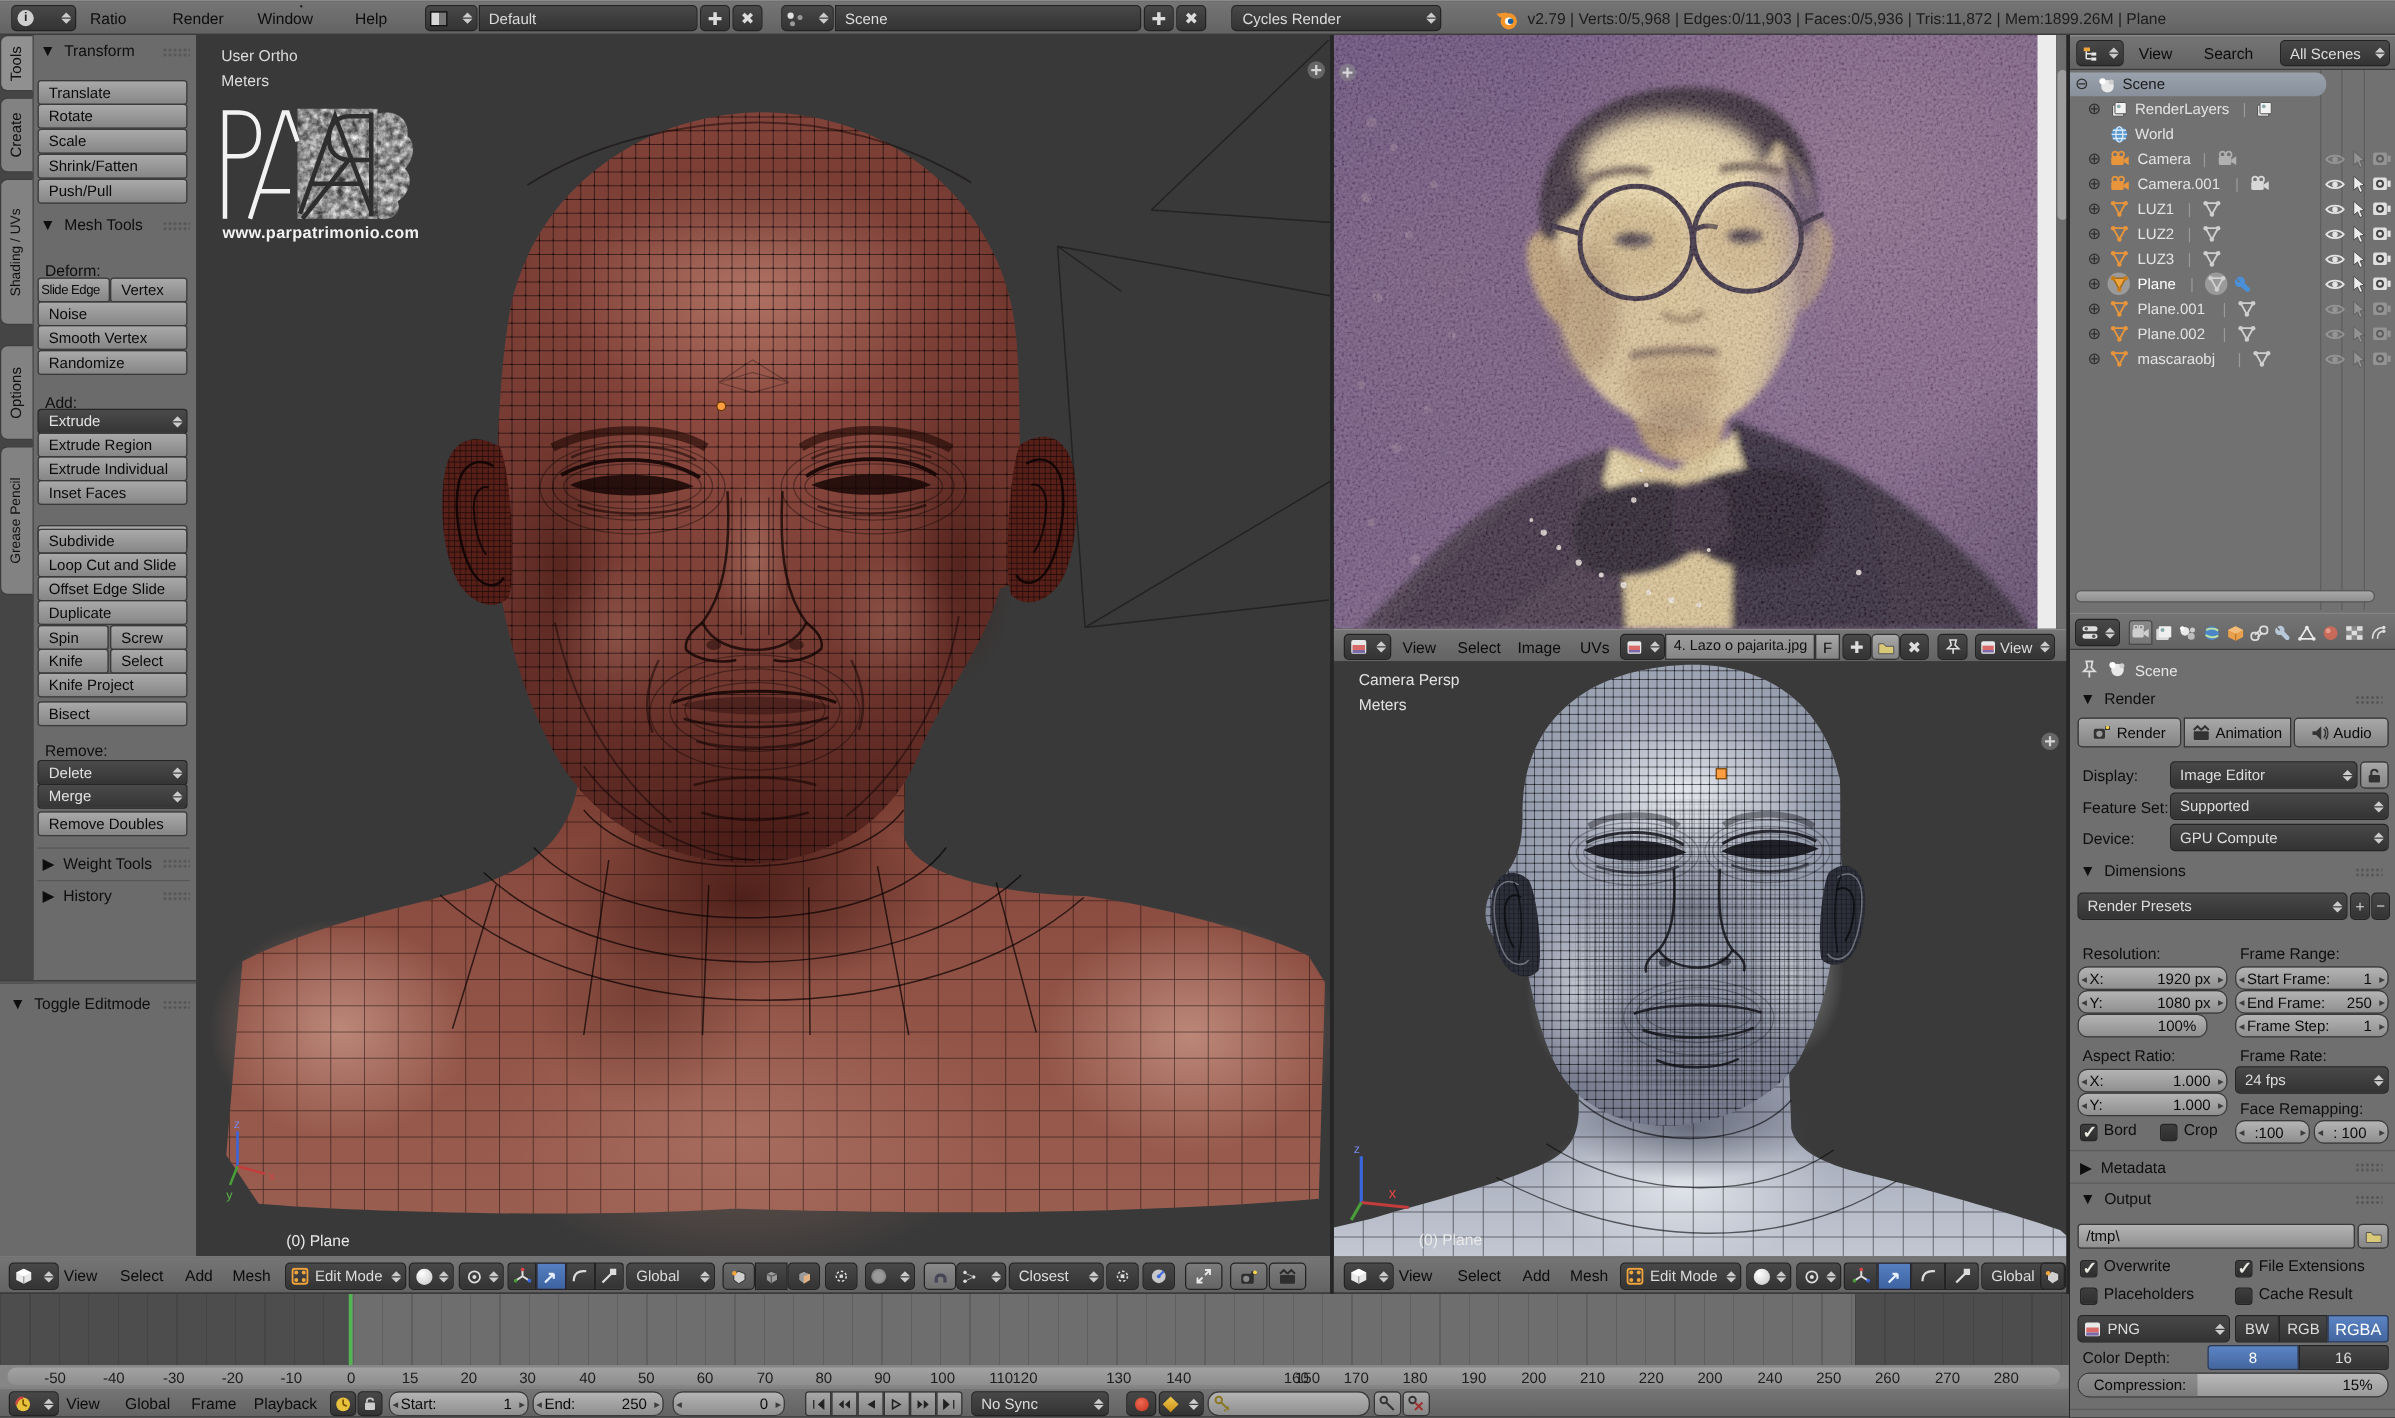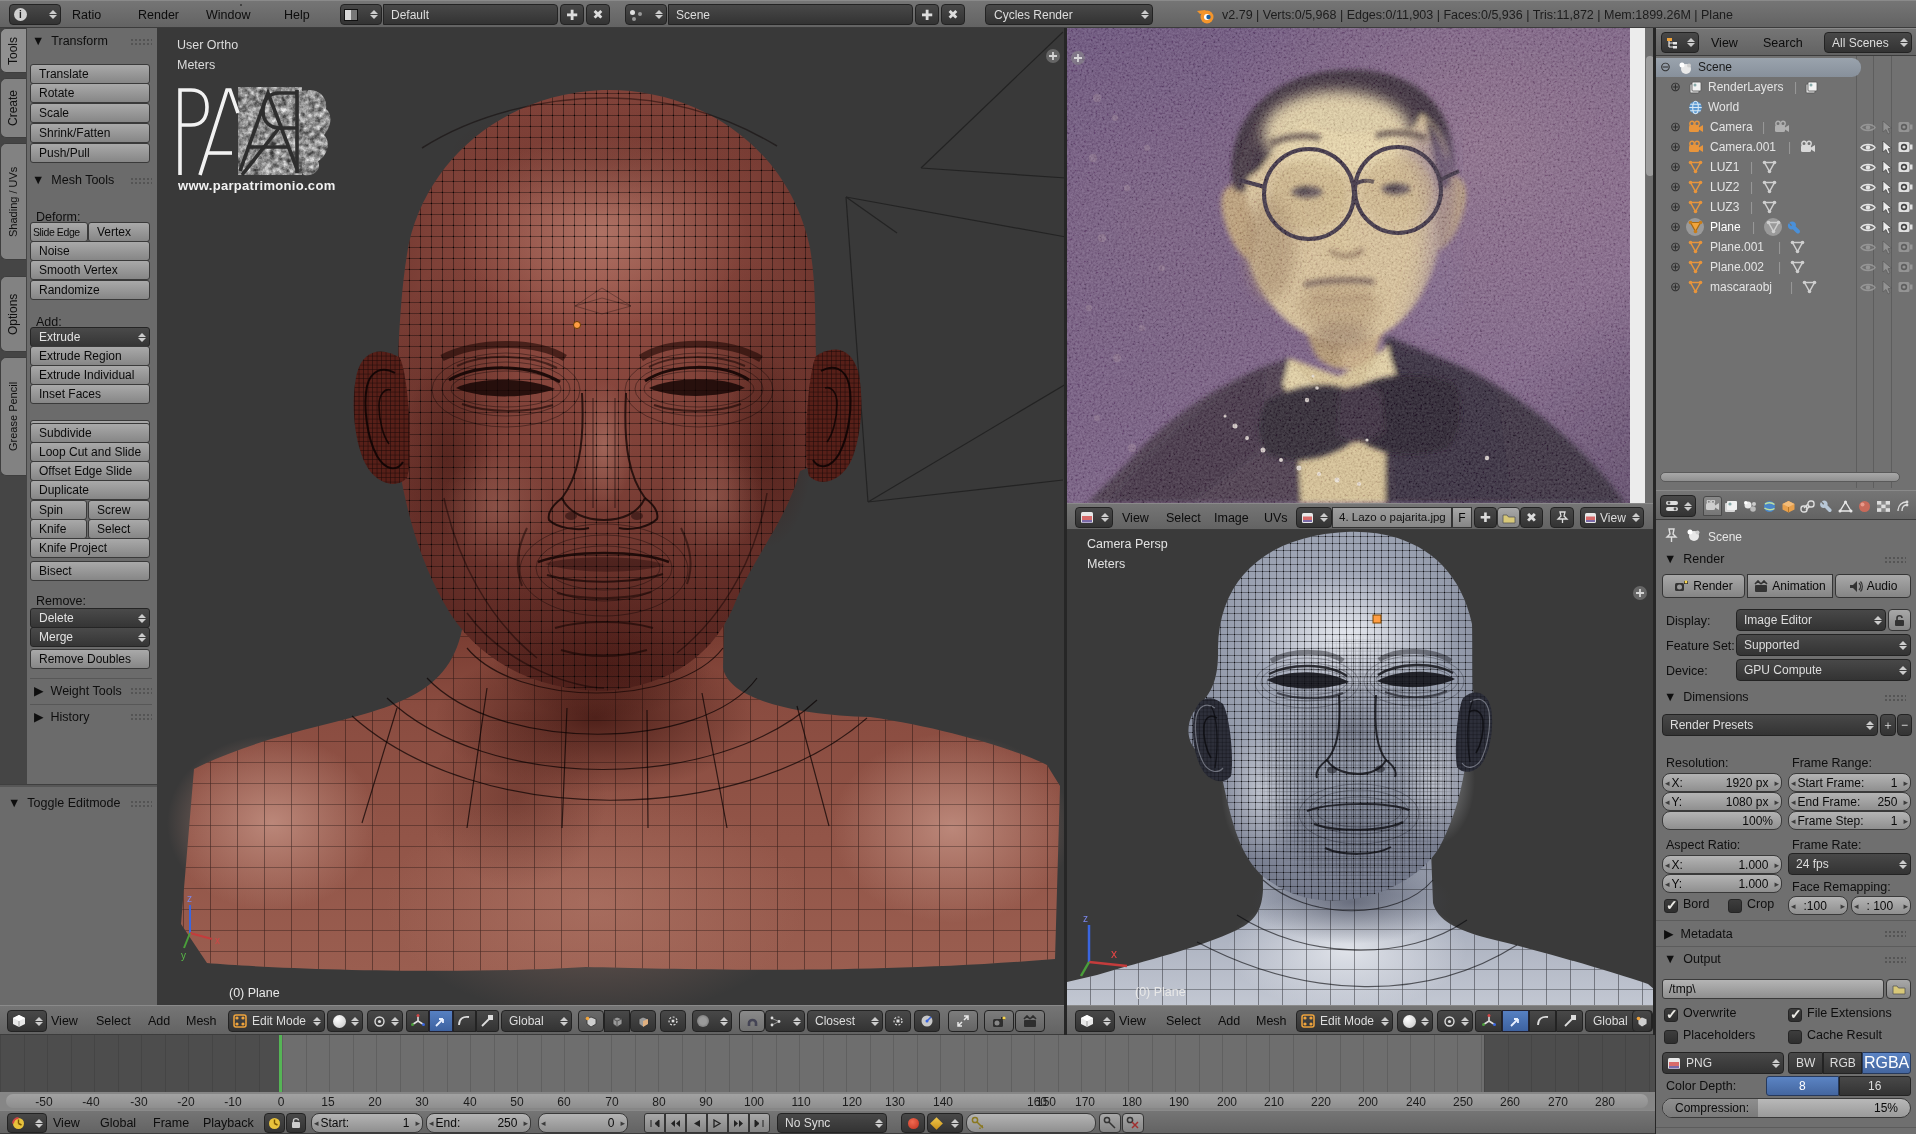--- a/index.html
+++ b/index.html
@@ -1374,21 +1374,21 @@
       <span>Y:</span>
       <span style="margin-left:auto;margin-right:4px">1080 px</span>
       <span class="na">▸</span>
     </div>
  <div class="num abs" style="left:132px;top:302px;width:123px;height:19px">
       <span class="na">◂</span>
       <span>End Frame:</span>
       <span style="margin-left:auto;margin-right:4px">250</span>
       <span class="na">▸</span>
     </div>
- <div class="num abs" style="left:6px;top:321px;width:120px;height:19px">
+ <div class="num abs" style="left:6px;top:321px;width:104px;height:19px">
       <span style="margin-left:auto;margin-right:8px">100%</span>
     </div>
  <div class="num abs" style="left:132px;top:321px;width:123px;height:19px">
       <span class="na">◂</span>
       <span>Frame Step:</span>
       <span style="margin-left:auto;margin-right:4px">1</span>
       <span class="na">▸</span>
     </div>
  <div class="abs phh" style="left:10px;top:348px">Aspect Ratio:</div>
  <div class="abs phh" style="left:136px;top:348px">Frame Rate:</div>
@@ -1447,21 +1447,21 @@
       </svg>
       <span style="margin-left:5px">PNG</span>
       <span class="ud">
         <b></b>
         <i></i>
       </span>
     </div>
  <div class="abs" style="left:132px;top:562px;width:123px;height:22px;display:flex">
   <div class="dk" style="flex:1;border-radius:3px 0 0 3px;justify-content:center">BW</div>
   <div class="dk" style="flex:1.1;border-radius:0;justify-content:center">RGB</div>
-  <div style="flex:1.4;background:linear-gradient(#5b84c4,#44669f);border:1px solid #26395c;border-radius:0 3px 3px 0;color:#fff;display:flex;align-items:center;justify-content:center;font-size:16px">RGBA</div>
+  <div style="flex:1.4;background:linear-gradient(#5b84c4,#44669f);border:1px solid #26395c;border-radius:0 3px 3px 0;color:#fff;display:flex;align-items:center;justify-content:center;font-size:13px">RGBA</div>
  </div>
  <div class="abs phh" style="left:10px;top:589px">Color Depth:</div>
  <div class="abs" style="left:110px;top:586px;width:145px;height:20px;display:flex">
   <div style="flex:1;background:linear-gradient(#5b84c4,#44669f);border:1px solid #26395c;border-radius:3px 0 0 3px;color:#fff;display:flex;align-items:center;justify-content:center;font-size:12px">8</div>
   <div class="dk" style="flex:1;border-radius:0 3px 3px 0;justify-content:center">16</div>
  </div>
  <div class="abs" style="left:6px;top:608px;width:249px;height:20px;border-radius:10px;border:1px solid #3a3a3a;background:linear-gradient(#b8b8b8,#9a9a9a);overflow:hidden">
   <div style="position:absolute;left:0;top:0;width:95px;height:20px;background:linear-gradient(#8e8e8e,#787878)"></div>
   <span style="position:absolute;left:12px;top:2px;color:#0a0a0a">Compression:</span>
   <span style="position:absolute;right:12px;top:2px;color:#0a0a0a">15%</span>
@@ -1503,21 +1503,21 @@
       <span style="position:absolute;left:361px;top:1px;width:28px;text-align:center">20</span>
       <span style="position:absolute;left:408px;top:1px;width:28px;text-align:center">30</span>
       <span style="position:absolute;left:456px;top:1px;width:28px;text-align:center">40</span>
       <span style="position:absolute;left:503px;top:1px;width:28px;text-align:center">50</span>
       <span style="position:absolute;left:550px;top:1px;width:28px;text-align:center">60</span>
       <span style="position:absolute;left:598px;top:1px;width:28px;text-align:center">70</span>
       <span style="position:absolute;left:645px;top:1px;width:28px;text-align:center">80</span>
       <span style="position:absolute;left:692px;top:1px;width:28px;text-align:center">90</span>
       <span style="position:absolute;left:740px;top:1px;width:28px;text-align:center">100</span>
       <span style="position:absolute;left:787px;top:1px;width:28px;text-align:center">110</span>
-      <span style="position:absolute;left:834px;top:1px;width:28px;text-align:right">120</span>
+      <span style="position:absolute;left:810px;top:1px;width:28px;text-align:left">120</span>
       <span style="position:absolute;left:881px;top:1px;width:28px;text-align:center">130</span>
       <span style="position:absolute;left:929px;top:1px;width:28px;text-align:center">140</span>
       <span style="position:absolute;left:1028px;top:1px;width:28px;text-align:right">150</span>
       <span style="position:absolute;left:1023px;top:1px;width:28px;text-align:center">160</span>
       <span style="position:absolute;left:1071px;top:1px;width:28px;text-align:center">170</span>
       <span style="position:absolute;left:1118px;top:1px;width:28px;text-align:center">180</span>
       <span style="position:absolute;left:1165px;top:1px;width:28px;text-align:center">190</span>
       <span style="position:absolute;left:1213px;top:1px;width:28px;text-align:center">200</span>
       <span style="position:absolute;left:1260px;top:1px;width:28px;text-align:center">210</span>
       <span style="position:absolute;left:1307px;top:1px;width:28px;text-align:center">220</span>

